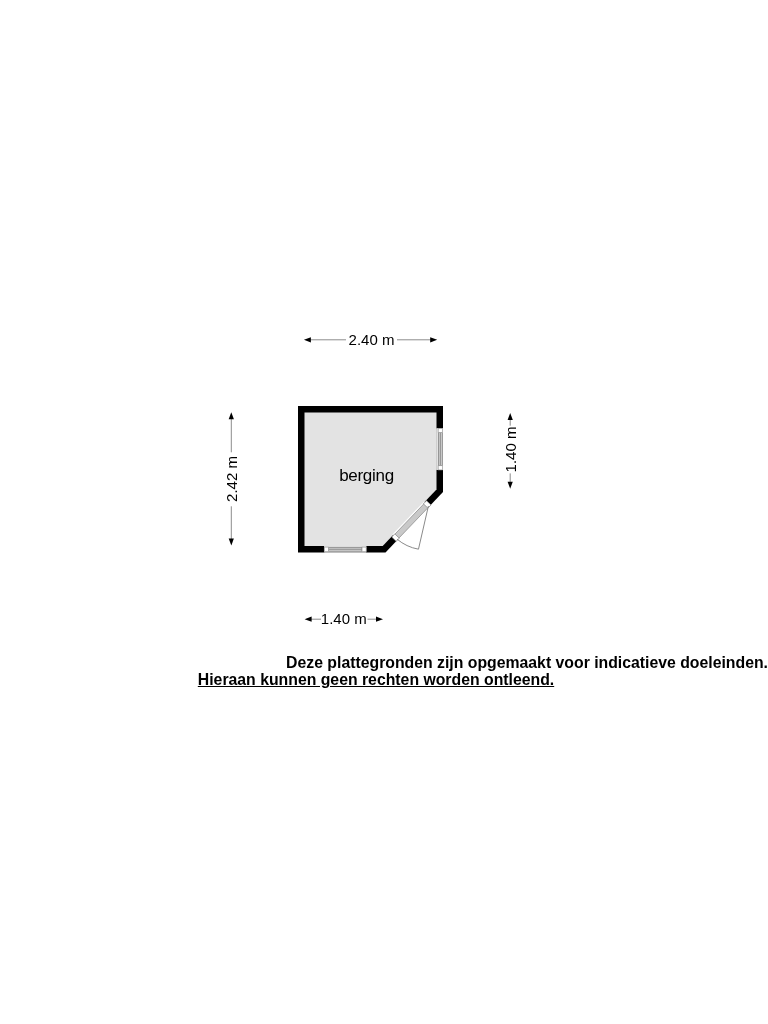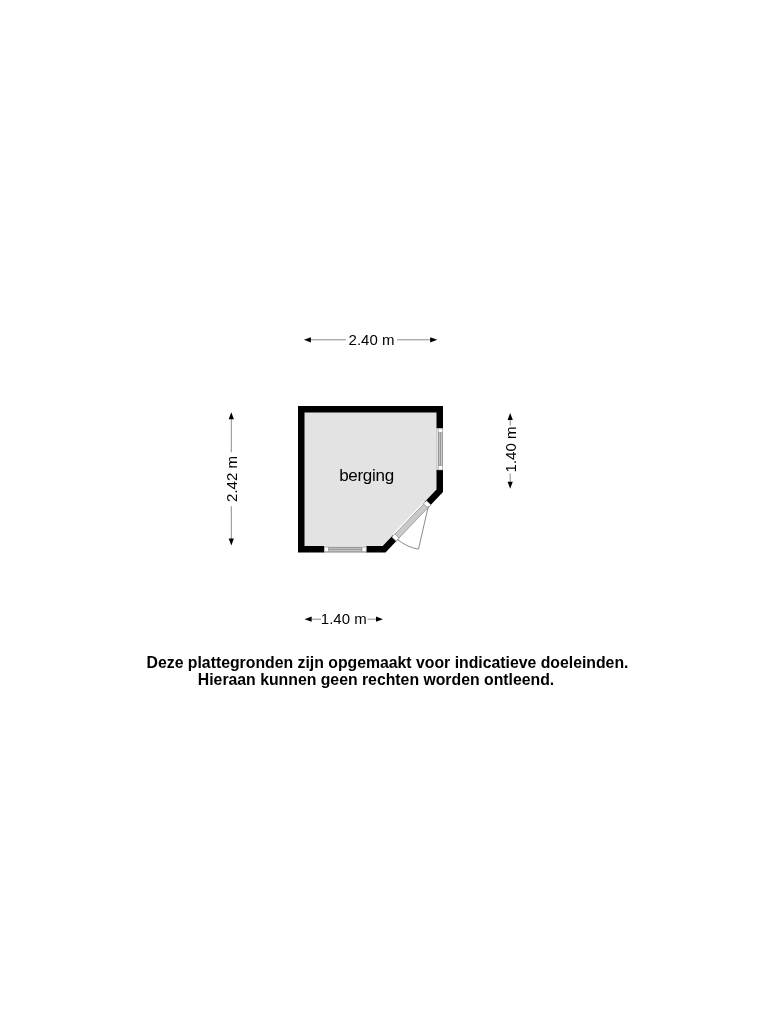--- a/index.html
+++ b/index.html
@@ -1,19 +1,19 @@
 <!DOCTYPE html>
 <html><head>
 <meta charset="utf-8">
 <style>
 html,body{margin:0;padding:0;background:#ffffff;width:768px;height:1024px;overflow:hidden}
 .footer{position:absolute;left:0;top:0;width:768px;text-align:center;
  font-family:"Liberation Sans",sans-serif;font-weight:bold;font-size:15.8px;line-height:1;color:#000;}
-.f1{position:absolute;left:7px;right:0;top:654.5px;}
-.f2{position:absolute;left:0;right:16px;top:672.4px;}
+.f1{position:absolute;left:7px;right:0;top:654.5px;text-align:right;}
+.f2{position:absolute;left:0;right:16px;top:672.4px;text-decoration:underline;}
 </style>
 </head>
 <body>
 <svg width="768" height="1024" viewBox="0 0 768 1024" xmlns="http://www.w3.org/2000/svg" style="position:absolute;left:0;top:0">
 <polygon points="298.00,406.00 443.00,406.00 443.00,492.00 385.50,552.50 298.00,552.50" fill="#000000"></polygon>
 <polygon points="304.50,412.50 436.50,412.50 436.50,489.40 382.71,546.00 304.50,546.00" fill="#e3e3e3"></polygon>
 <rect x="436.50" y="428.4" width="6.5" height="41.50" fill="#ffffff"></rect>
 <rect x="436.50" y="428.4" width="1.9" height="41.50" fill="#e3e3e3"></rect>
 <rect x="438.4" y="432.60" width="4.0" height="33.10" fill="#c9c9c9" stroke="#7a7a7a" stroke-width="0.7"></rect>
 <line x1="440.4" y1="432.60" x2="440.4" y2="465.70" stroke="#7a7a7a" stroke-width="0.7"></line>

